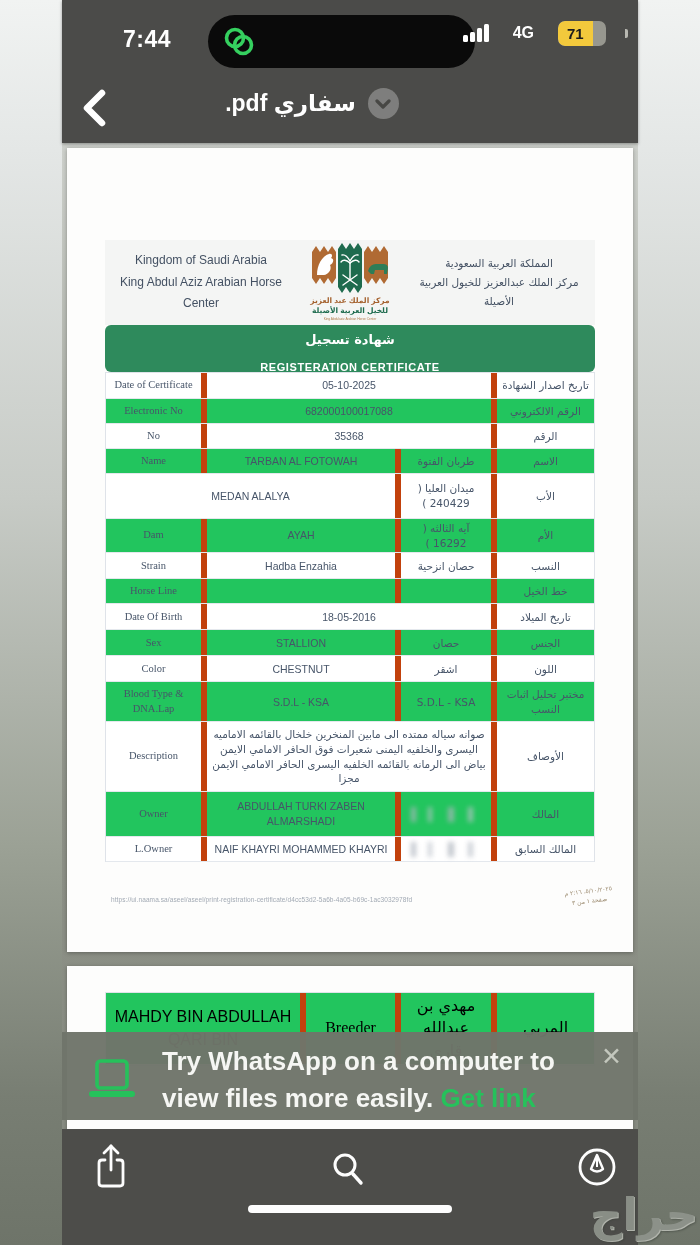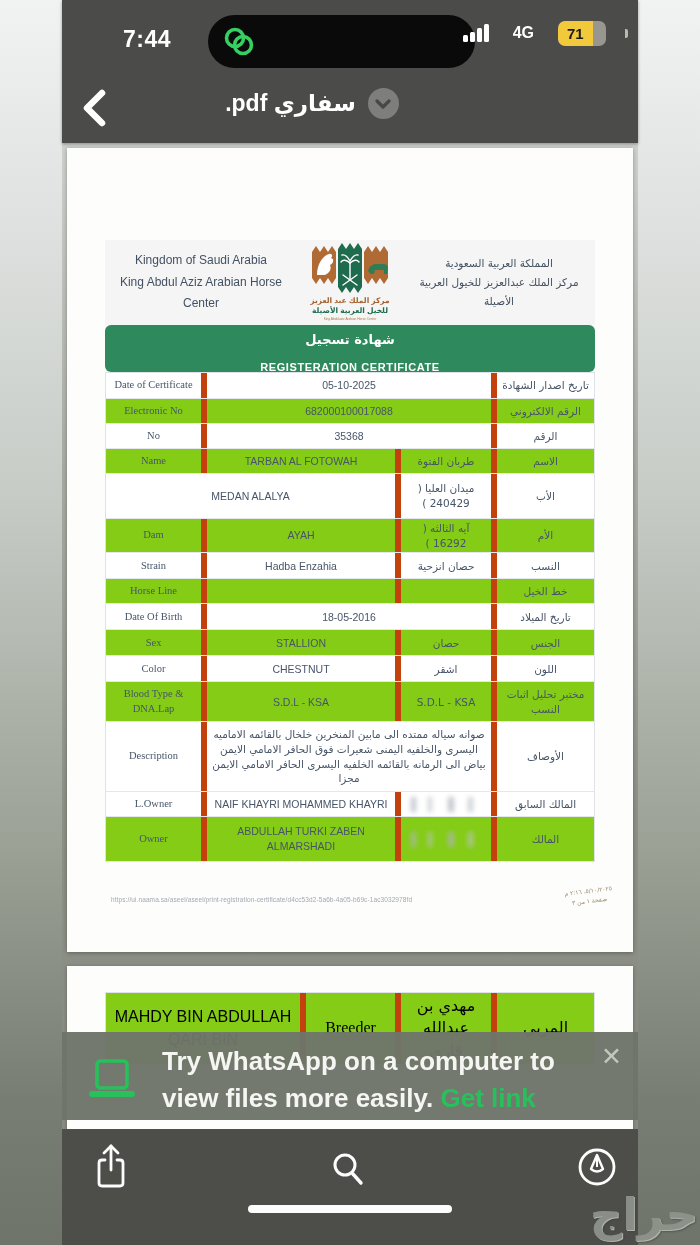--- a/index.html
+++ b/index.html
@@ -46,21 +46,21 @@
   .logo-cap3 { fill:#b07a4a; font-size:3.2px; }
 
   
   .cert-banner { position:absolute; left:38px; top:177px; width:490px; height:47px; background:#2e8a5c; color:#fff; text-align:center; padding-top:7px;border-radius:6px; }
   .cb-ar { font-size:13px; font-weight:bold; font-family:"DejaVu Sans",sans-serif; }
   .cb-en { font-size:11px; font-weight:bold; letter-spacing:.6px; margin-top:14px; }
 
   
   .cert-table { position:absolute; left:38px; top:224px; width:490px; border:1px solid #dfe3e9; border-bottom:none; font-size:10.5px; color:#475569; }
   .trow { display:flex; border-bottom:1px solid #e4e8ed; background:#fff; }
-  .trow.alt { background:#84cc16; }
+  .trow.alt { background:#22c55e; }
   .c { display:flex; align-items:center; justify-content:center; text-align:center; padding:2px 5px; line-height:1.4; }
   .c + .c { border-left:6px solid #c2410c; }
   .c-en { width:95px;font-family:Liberation Serif, serif; }
   .c-val { flex:1; }
   .c-arv { width:96px; direction:rtl; font-family:"DejaVu Sans",sans-serif; }
   .c-arl { width:103px; direction:rtl; font-family:"DejaVu Sans",sans-serif; }
   .h26{min-height:26px}.h25{min-height:25px}.h45{min-height:45px}.h40{min-height:40px}.h68{min-height:68px}.h30{min-height:30px}
   .rtl-val { direction:rtl; font-family:"DejaVu Sans",sans-serif; padding:5px 4px; }
   .redact { width:82px; height:15px; border-radius:3px; filter:blur(2.5px); opacity:.75;
     background:linear-gradient(90deg,transparent 0 6%,#aeb4bd 6% 13%,transparent 13% 28%,#bcc1c9 28% 33%,transparent 33% 52%,#aeb4bd 52% 60%,transparent 60% 78%,#bcc1c9 78% 84%,transparent 84%); }
@@ -245,36 +245,36 @@
           <div class="c c-en">Blood Type &amp; DNA.Lap</div>
           <div class="c c-val">S.D.L - KSA</div>
           <div class="c c-arv">S.D.L - KSA</div>
           <div class="c c-arl">مختبر تحليل اثبات النسب</div>
         </div>
         <div class="trow h68">
           <div class="c c-en">Description</div>
           <div class="c c-val rtl-val">صوانه سياله ممتده الى مابين المنخرين خلخال بالقائمه الاماميه اليسرى والخلفيه اليمنى شعيرات فوق الحافر الامامي الايمن بياض الى الرمانه بالقائمه الخلفيه اليسرى الحافر الامامي الايمن مجزا</div>
           <div class="c c-arl">الأوصاف</div>
         </div>
+        <div class="trow h45 alt">
+          <div class="c c-en">Owner</div>
+          <div class="c c-val">ABDULLAH TURKI ZABEN ALMARSHADI</div>
+          <div class="c c-arv">
+              <span class="redact"></span>
+            </div>
+          <div class="c c-arl">المالك</div>
+        </div>
         <div class="trow h25">
           <div class="c c-en">L.Owner</div>
           <div class="c c-val">NAIF KHAYRI MOHAMMED KHAYRI</div>
           <div class="c c-arv">
               <span class="redact"></span>
             </div>
           <div class="c c-arl">المالك السابق</div>
         </div>
-        <div class="trow h45 alt">
-          <div class="c c-en">Owner</div>
-          <div class="c c-val">ABDULLAH TURKI ZABEN ALMARSHADI</div>
-          <div class="c c-arv">
-              <span class="redact"></span>
-            </div>
-          <div class="c c-arl">المالك</div>
-        </div>
       </div>
 
       <div class="cert-url">https://ui.naama.sa/aseel/aseel/print-registration-certificate/d4cc53d2-5a6b-4a05-b69c-1ac3032978fd</div>
       <div class="page-note">
         <div>٥/١٠/٢٠٢٥، ٢:١٦ م</div>
         <div>صفحة ١ من ٣</div>
       </div>
     </div>
 
     <div class="page page2">

